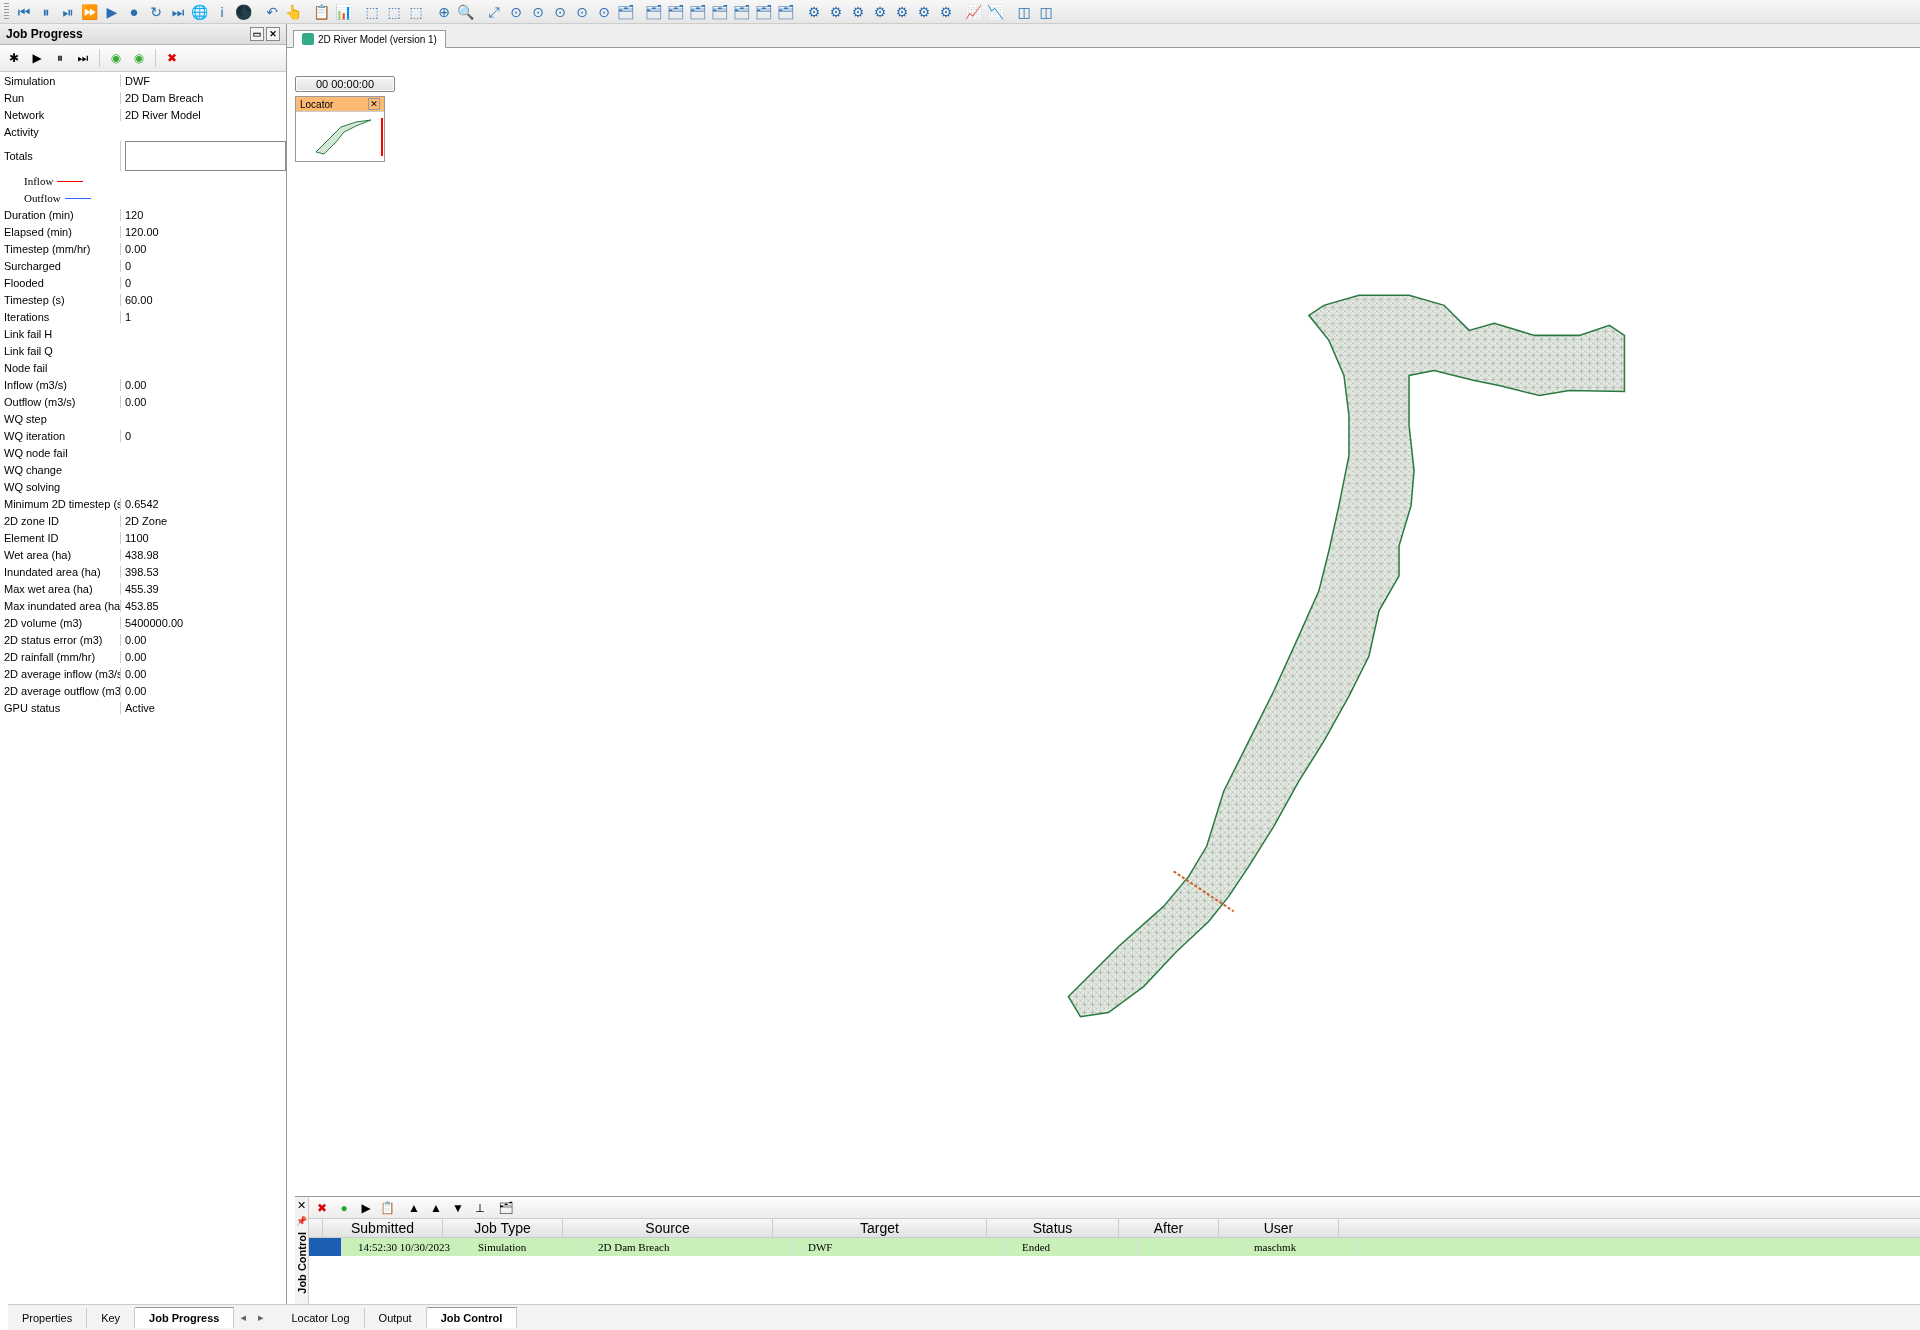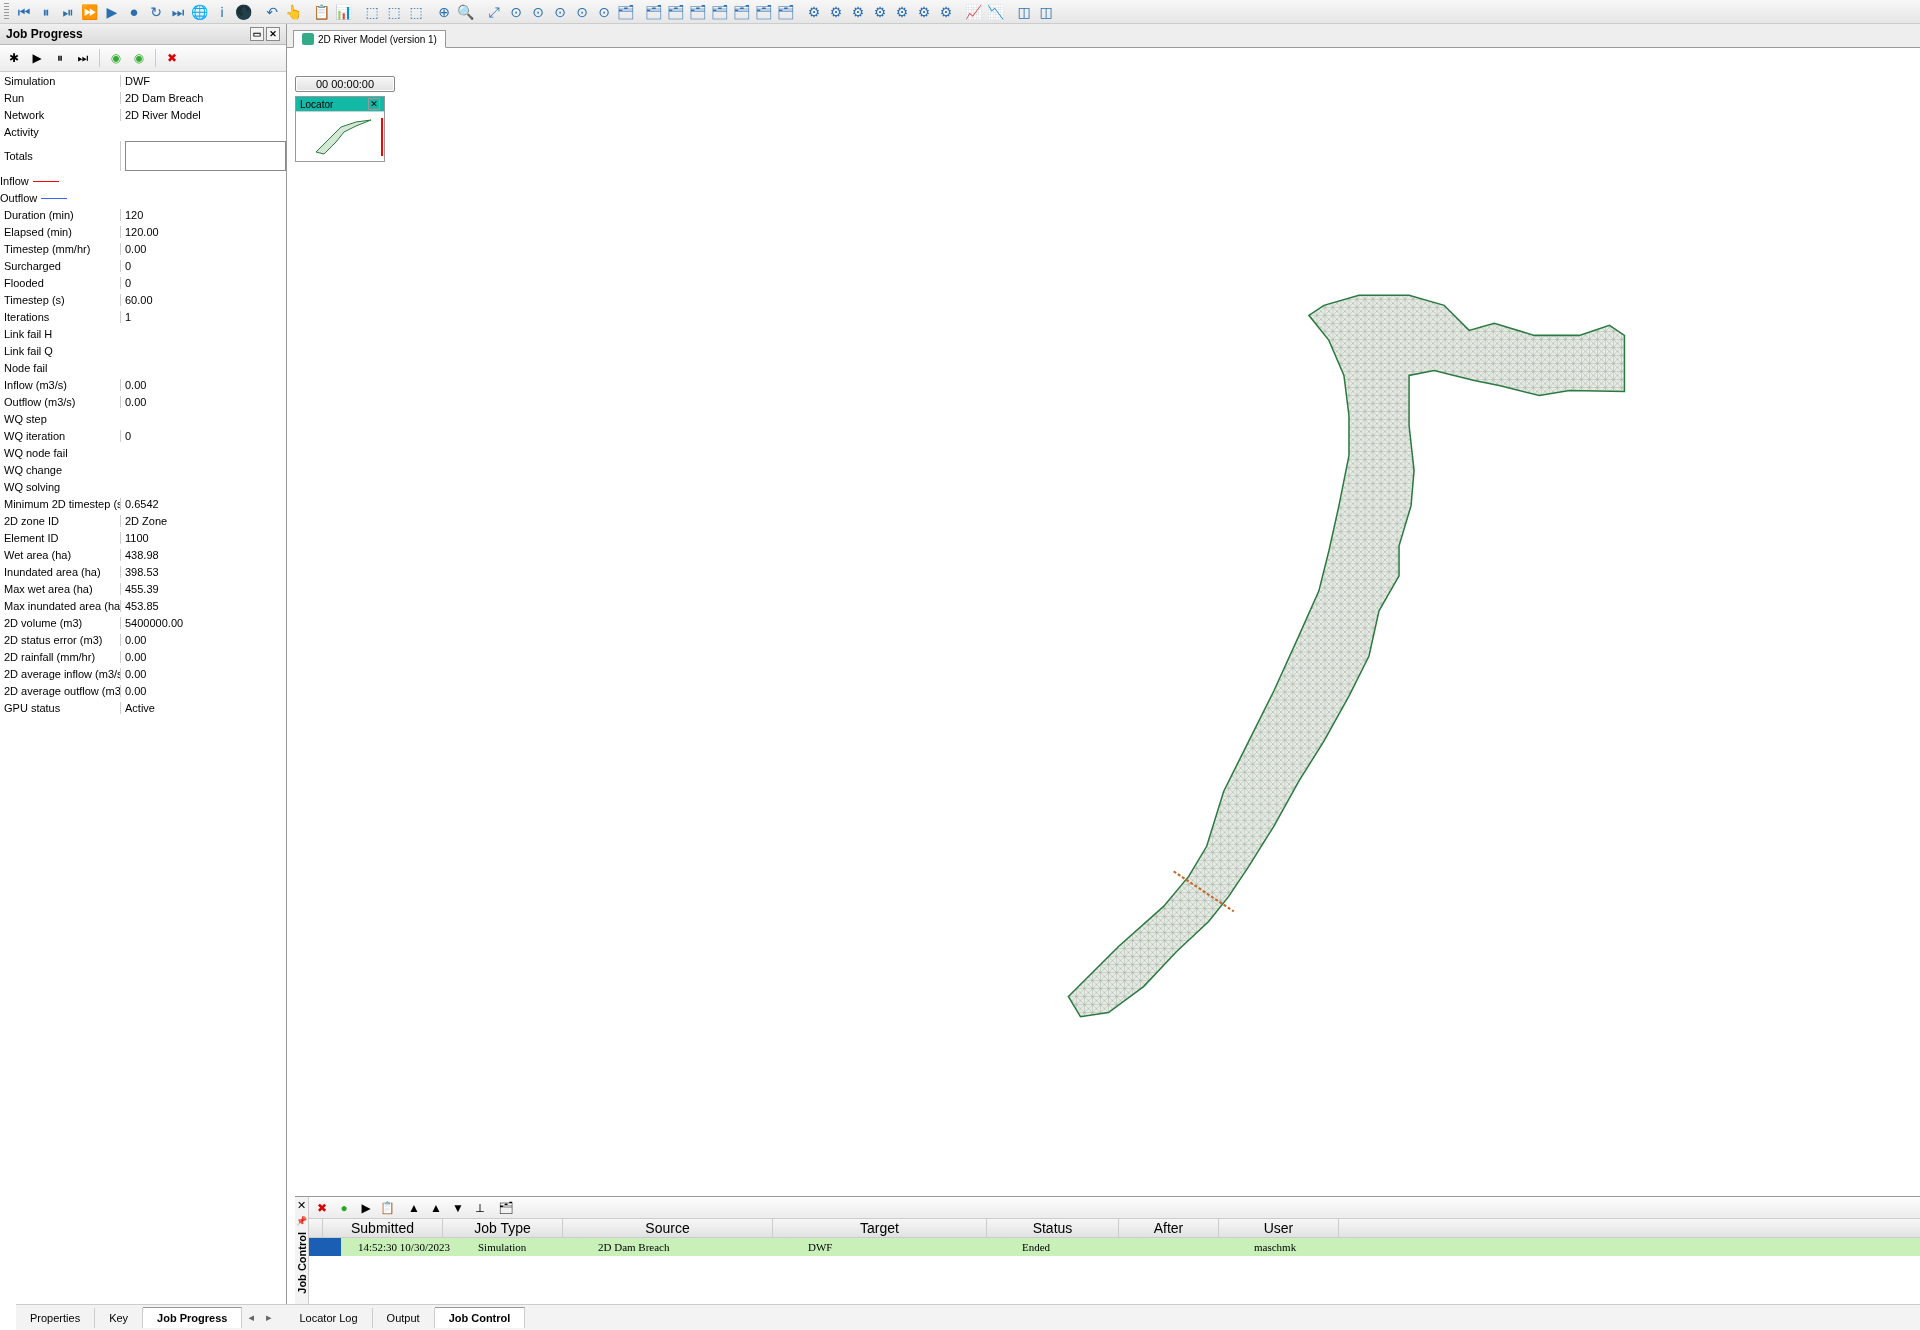--- a/index.html
+++ b/index.html
@@ -20,34 +20,34 @@
 
 .panel-toolbar { background: linear-gradient(#fdfdfd,#ececec); border-bottom: 1px solid #ccc; padding: 3px 4px; display: flex; gap: 3px; align-items: center; }
 .panel-toolbar .pt { width: 20px; height: 20px; display: inline-flex; align-items: center; justify-content: center; cursor: pointer; font-size: 12px; }
 .panel-toolbar .sep2 { width:1px; height:18px; background:#ccc; margin:0 3px;}
 
 
 .prop-table { flex: 1; overflow: auto; }
 .prop-row { display: flex; font-size: 11px; height: 17px; align-items: center; }
 .prop-row .plabel { width: 120px; padding-left: 4px; white-space: nowrap; overflow: hidden; }
 .prop-row .pval { flex: 1; padding-left: 4px; border-left: 1px solid #ccc; white-space: nowrap; overflow: hidden; }
-.prop-row.indent .plabel { padding-left: 0; }
+.prop-row.indent .plabel { padding-left: 24px; font-family: Liberation Serif, serif; }
 .totals-chart { border:1px solid #888; height: 30px; background:#fff; margin-left: 0; }
 .legend-line { display:inline-block; width:26px; height:1px; background:red; vertical-align:middle; margin-left:4px; }
 .legend-line.blue { background:#36f; }
 
 
 .right { flex: 1; position: relative; background: #fff; }
 .tabstrip { height: 24px; display: flex; align-items: flex-end; padding-left: 6px; background: #eee; border-bottom: 1px solid #999; }
 .doc-tab { background: #fff; border: 1px solid #999; border-bottom: 1px solid #fff; padding: 2px 8px; font-size: 10px; display:flex; align-items:center; gap:4px; position:relative; top:1px; }
 .doc-tab .ticon { width:12px; height:12px; background:#3a8; display:inline-block; border-radius:2px; }
 .time-box { position:absolute; left:8px; top:28px; width:100px; border:1px solid #888; background: linear-gradient(#f7f7f7,#e2e2e2); text-align:center; font-size:11px; padding:1px 0; border-radius:2px; box-shadow: inset 0 0 0 1px #fff; }
 
 .locator { position:absolute; left:8px; top:48px; width:90px; height:66px; border:1px solid #999; background:#fff; }
-.locator-hdr { background:#14b8a6; height:15px; display:flex; align-items:center; padding:0 4px; font-size:10px; border-bottom:1px solid #ccc; }
+.locator-hdr { background:#fdba74; height:15px; display:flex; align-items:center; padding:0 4px; font-size:10px; border-bottom:1px solid #ccc; }
 .locator-hdr .x { margin-left:auto; border:1px solid #999; width:12px; height:12px; text-align:center; line-height:10px; cursor:pointer; font-size:9px;}
 .locator svg { width: 88px; height: 48px; }
 
 .canvas-area { position:absolute; top:24px; left:0; right:0; bottom:0; overflow:hidden; }
 .canvas-area svg.model { position:absolute; left:0; top:0; width:100%; height:100%; }
 .scalebar { position:absolute; left:14px; bottom:20px; font-size:11px; display:flex; gap:100px; }
 .scalebar .sbline { border-top:1px solid #000; width:100px; margin-top:2px;}
 
 
 .jobctrl { position:absolute; left:295px; right:0; bottom:26px; height:108px; background:#fff; border-top:1px solid #999; display:flex; }
@@ -68,21 +68,21 @@
 .c-sub {width:14px}
 .c-submitted {width:120px}
 .c-type {width:120px}
 .c-source {width:210px}
 .c-target {width:214px}
 .c-status {width:132px}
 .c-after {width:100px}
 .c-user {width:120px}
 
 
-.bottom-tabs { position:absolute; bottom:0; left:16px; right:0; height:26px; background:#f3f3f3; border-top:1px solid #ccc; display:flex; align-items:center; }
+.bottom-tabs { position:absolute; bottom:0; left:8px; right:0; height:26px; background:#f3f3f3; border-top:1px solid #ccc; display:flex; align-items:center; }
 .bottom-tabs .bt { padding:4px 14px; border-right:1px solid #ccc; font-size:11px; cursor:pointer; }
 .bottom-tabs .bt.active { background:#fff; font-weight:bold; border-top:1px solid #999; position:relative; }
 .bottom-tabs .arrows { padding:0 6px; font-size:11px; color:#666; }
 .bottom-tabs .gap { width:8px; }
 
 .mesh-pattern { fill: url(#meshPattern); stroke:#2a7a40; stroke-width:1.5; }
 </style>
 </head>
 <body>
 

